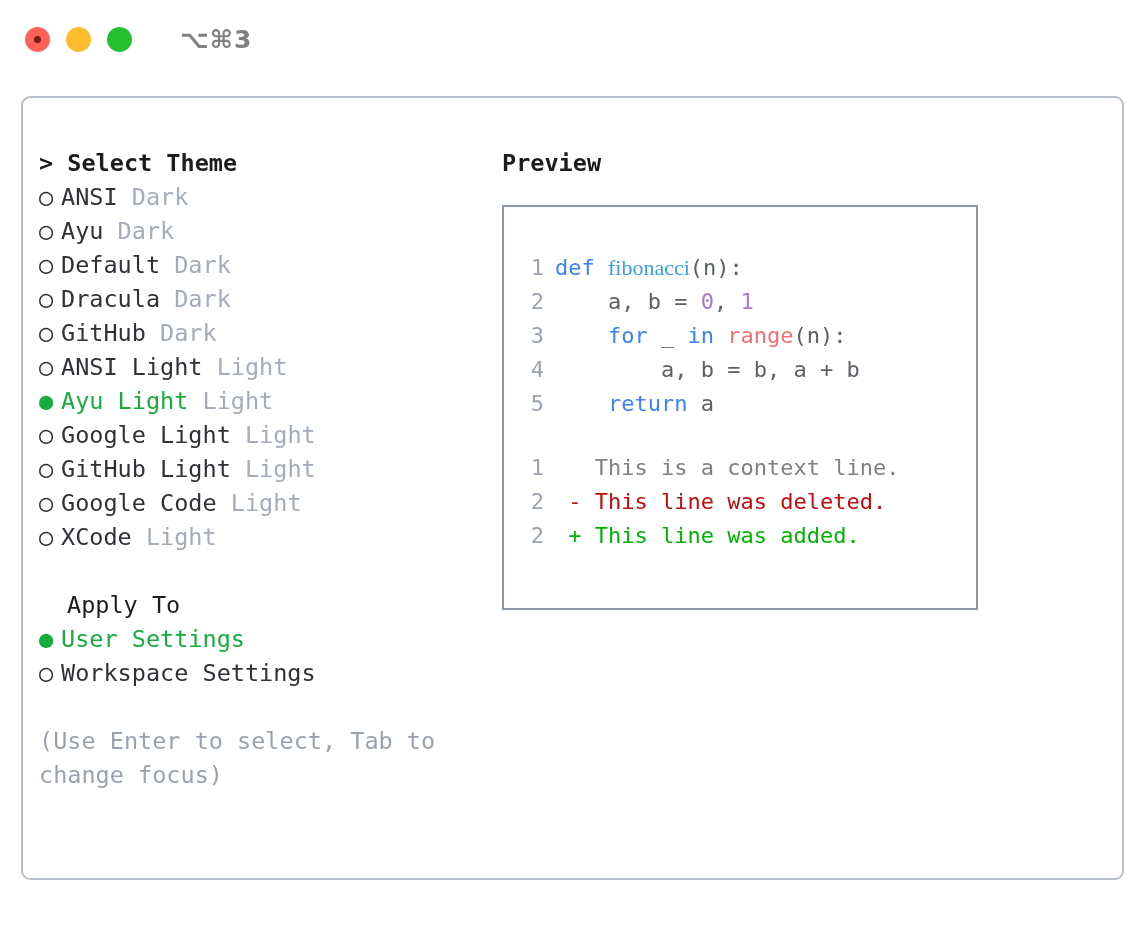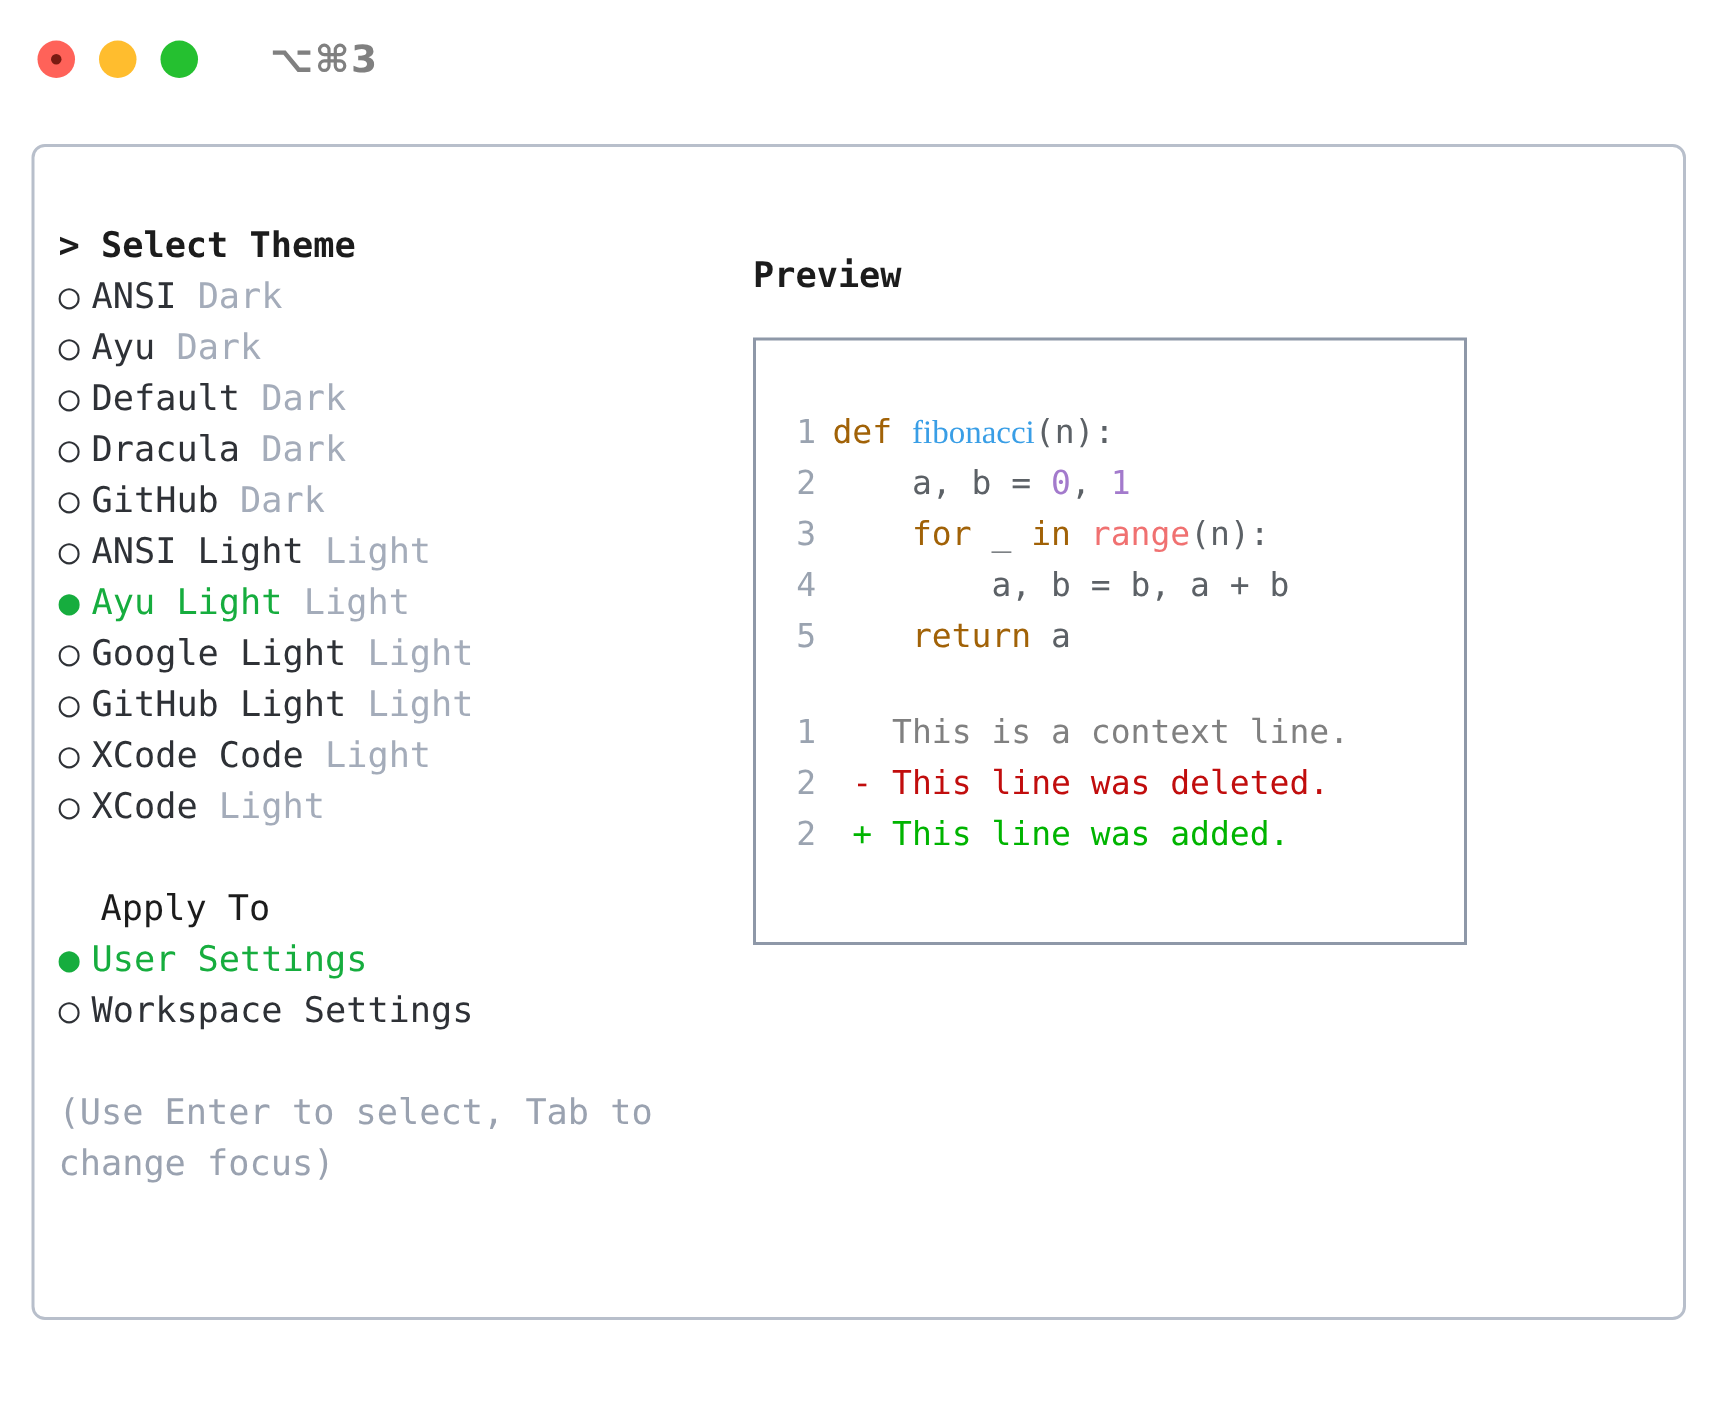--- a/index.html
+++ b/index.html
@@ -144,21 +144,20 @@
     color: #9aa2b0;
     width: 400px;
   }
 
   
   #right-pane {
     position: absolute;
     left: 479px;
     top: 48px;
     width: 490px;
-    margin-top: 20px;
   }
   #preview-label {
     font-size: 23.5px;
     font-weight: bold;
     color: #1c1c1c;
     line-height: 34px;
   }
   #preview-box {
     margin-top: 25px;
     width: 476px;
@@ -175,21 +174,21 @@
   }
   .ln {
     display: inline-block;
     width: 22px;
     text-align: right;
     color: #9aa3b0;
     margin-right: 11px;
   }
   .blank-line { height: 30px; }
 
-  .tok-kw   { color: #a16207; }
+  .tok-kw   { color: #3b82f6; }
   .tok-fn   { color: #399ee6; font-family: Liberation Serif, serif; }
   .tok-num  { color: #a37acc; }
   .tok-call { color: #f07171; }
   .tok-txt  { color: #5c6166; }
 
   .diff-ctx { color: #808080; }
   .diff-del { color: #c10d0d; }
   .diff-add { color: #00b400; text-align: right; }
 </style>
 </head>
@@ -215,21 +214,21 @@
       <div id="theme-list">
           <div class="theme-row"><span class="bullet">○</span><span class="tname">ANSI</span> <span class="ttag">Dark</span></div>
           <div class="theme-row"><span class="bullet">○</span><span class="tname">Ayu</span> <span class="ttag">Dark</span></div>
           <div class="theme-row"><span class="bullet">○</span><span class="tname">Default</span> <span class="ttag">Dark</span></div>
           <div class="theme-row"><span class="bullet">○</span><span class="tname">Dracula</span> <span class="ttag">Dark</span></div>
           <div class="theme-row"><span class="bullet">○</span><span class="tname">GitHub</span> <span class="ttag">Dark</span></div>
           <div class="theme-row"><span class="bullet">○</span><span class="tname">ANSI Light</span> <span class="ttag">Light</span></div>
           <div class="theme-row selected"><span class="bullet">●</span><span class="tname">Ayu Light</span> <span class="ttag">Light</span></div>
           <div class="theme-row"><span class="bullet">○</span><span class="tname">Google Light</span> <span class="ttag">Light</span></div>
           <div class="theme-row"><span class="bullet">○</span><span class="tname">GitHub Light</span> <span class="ttag">Light</span></div>
-          <div class="theme-row"><span class="bullet">○</span><span class="tname">XCode Code</span> <span class="ttag">Light</span></div>
+          <div class="theme-row"><span class="bullet">○</span><span class="tname">Google Code</span> <span class="ttag">Light</span></div>
           <div class="theme-row"><span class="bullet">○</span><span class="tname">XCode</span> <span class="ttag">Light</span></div>
         </div>
 
       <div class="section-gap"></div>
 
       <div class="section-title">Apply To</div>
 
       <div id="apply-list">
           <div class="apply-row selected"><span class="bullet">●</span><span class="aname">User Settings</span></div>
           <div class="apply-row"><span class="bullet">○</span><span class="aname">Workspace Settings</span></div>

